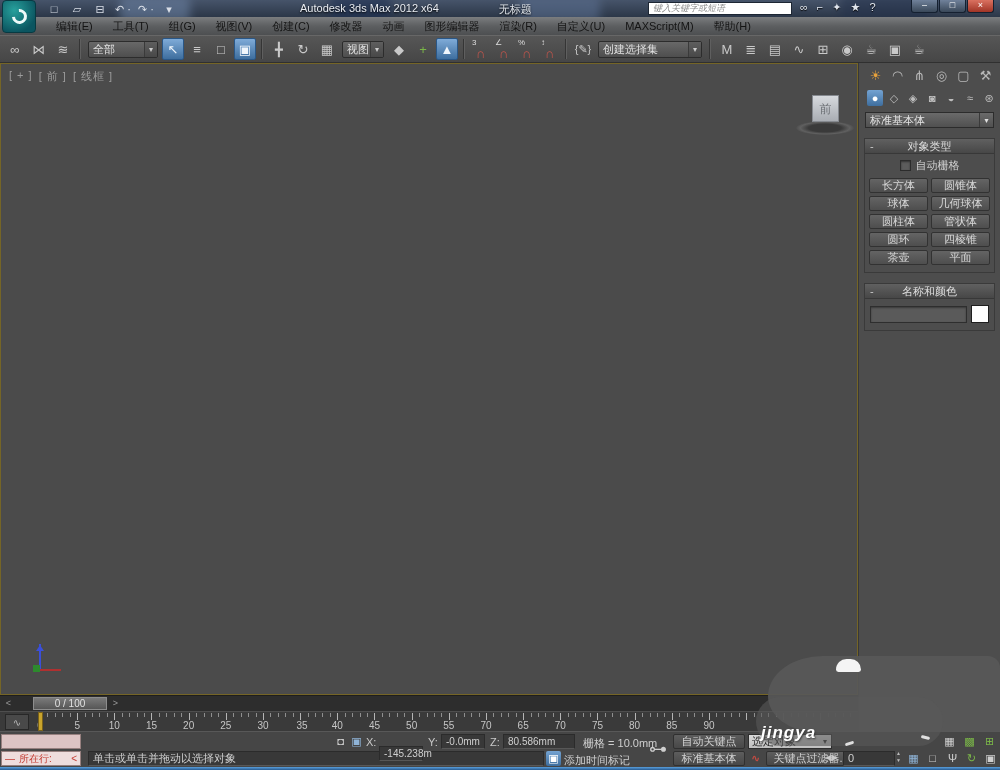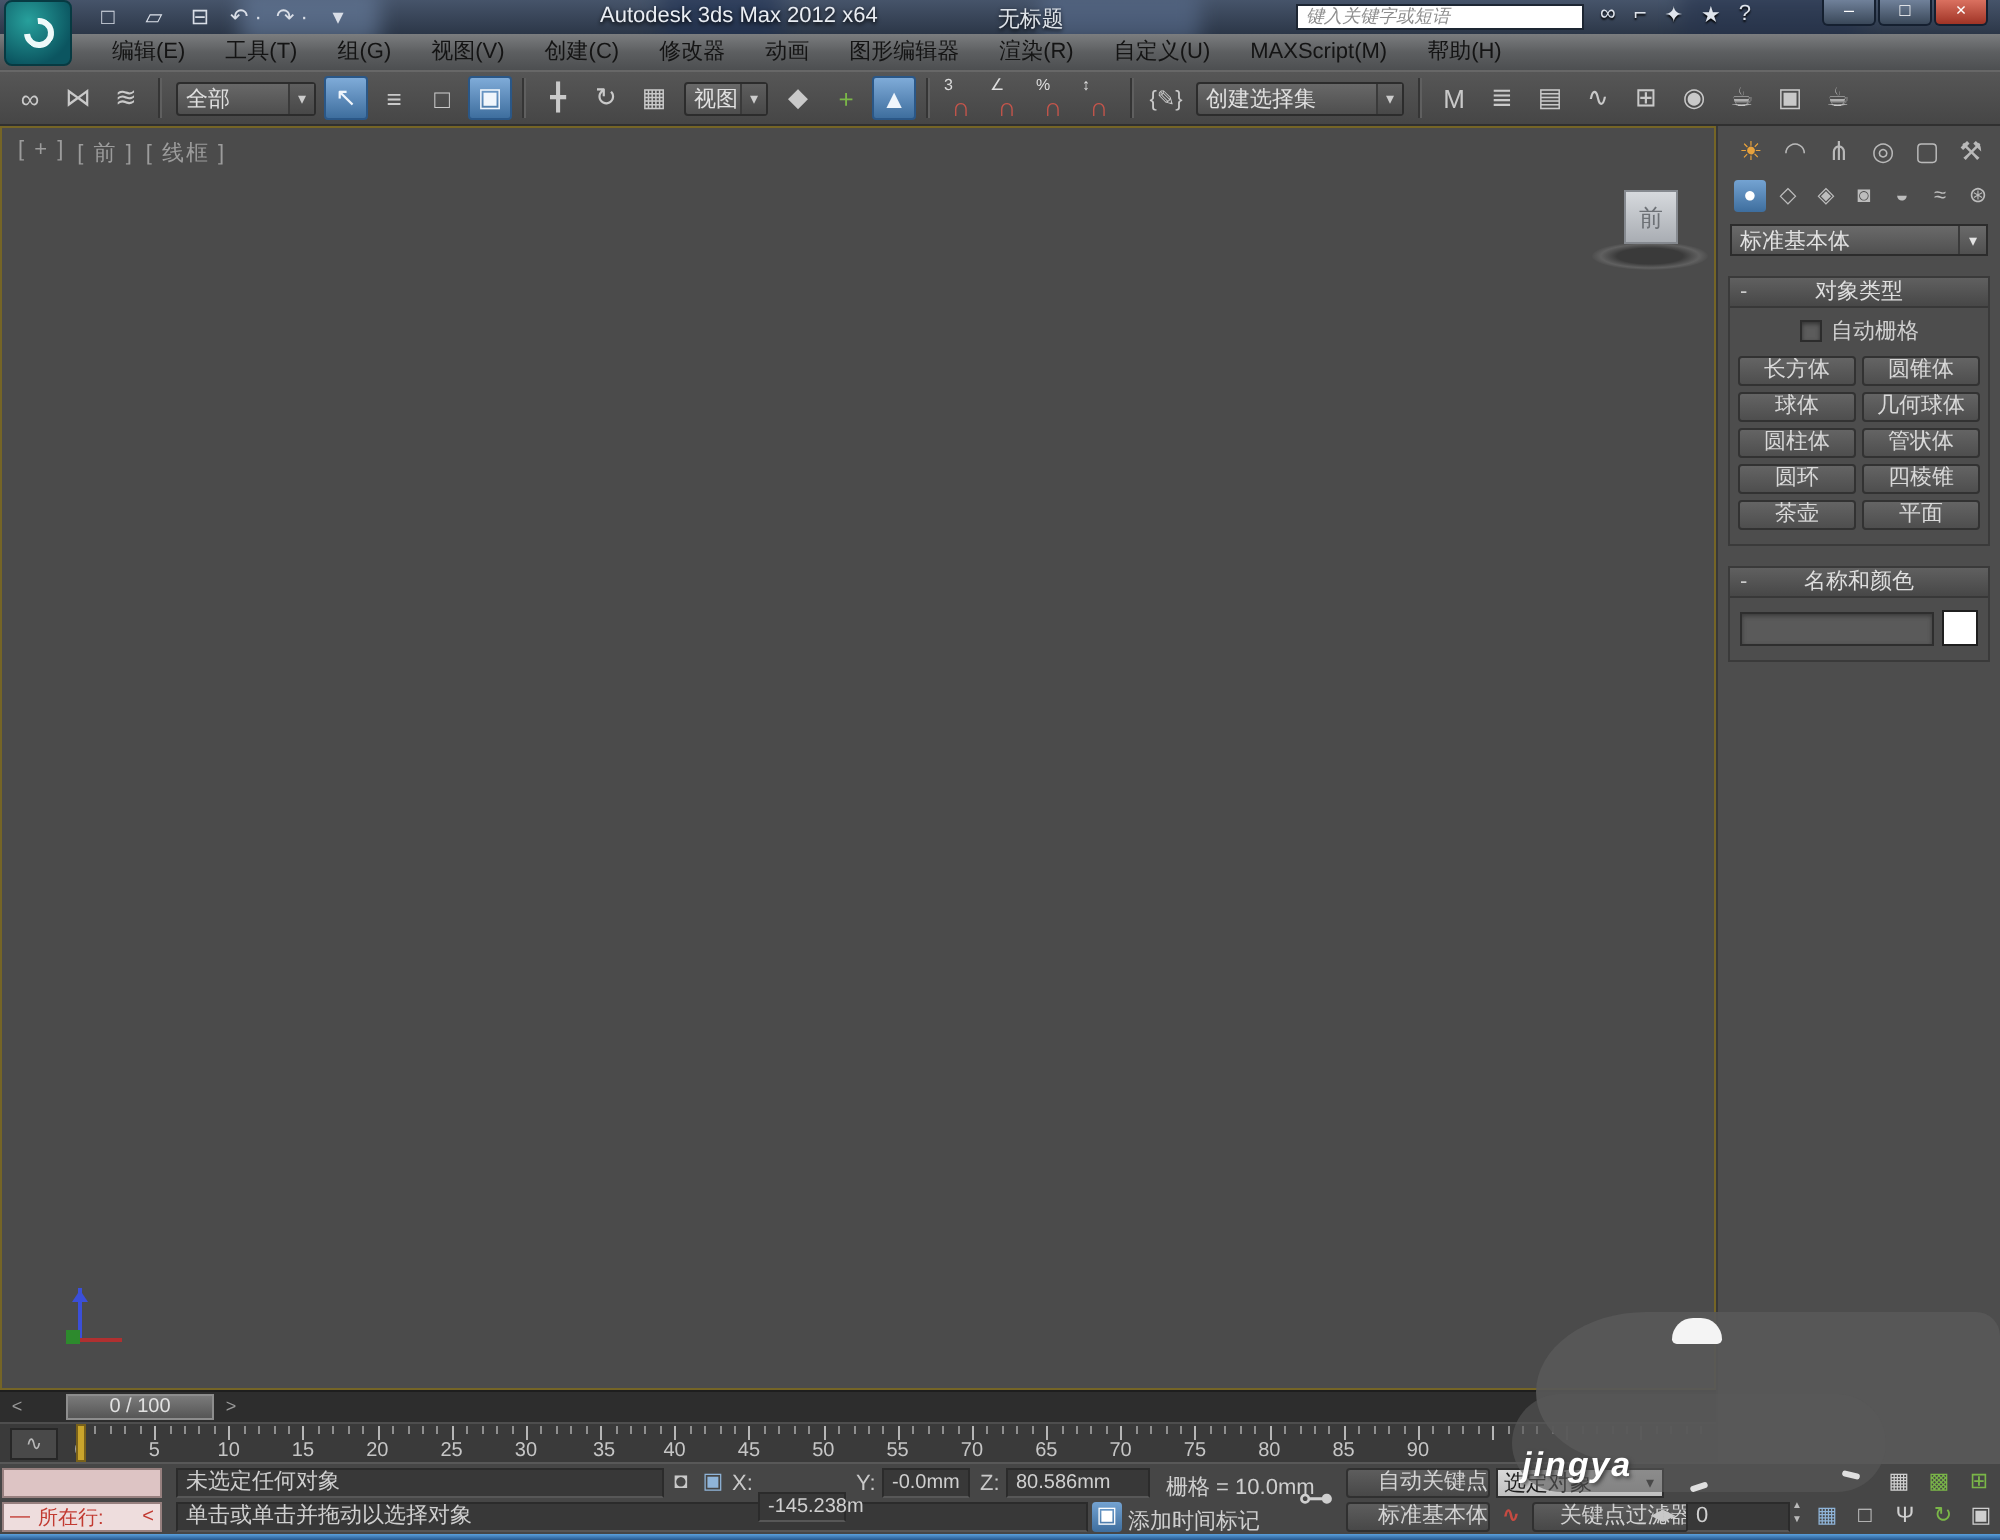--- a/index.html
+++ b/index.html
@@ -81,21 +81,21 @@
 .ruler{position:absolute;left:0;top:0;width:100%;height:100%}
 .tick{position:absolute;top:1px;width:1px;height:4px;background:#8f8f8f}
 .tick5{height:7px;background:#b5b5b5}
 .tick-num{position:absolute;top:8px;transform:translateX(-50%);color:#c6c6c6;font-size:10px}
 .frame-marker{position:absolute;top:0;width:5px;height:19px;background:#c9a42c;border:1px solid #79611a}
 
 
 .statusbar{position:absolute;left:0;top:731px;width:1000px;height:36px;background:#464646;border-top:1px solid #585858}
 .sb{position:absolute;font-size:11px}
 .field{background:#383838;border:1px solid #2b2b2b;border-bottom-color:#575757;color:#cfcfcf;line-height:13px;padding:0 4px;height:15px}
-.sbtn{background:linear-gradient(#5d5d5d,#484848);border:1px solid #303030;border-radius:2px;color:#d2d2d2;text-align:right;height:15px;line-height:13px}
+.sbtn{background:linear-gradient(#5d5d5d,#484848);border:1px solid #303030;border-radius:2px;color:#d2d2d2;text-align:center;height:15px;line-height:13px}
 .listener1{left:1px;top:2px;width:80px;height:15px;background:#ddc4c4;border:1px solid #97807f}
 .listener2{left:1px;top:19px;width:80px;height:15px;background:#eedddd;border:1px solid #97807f;color:#c23a31;display:flex;align-items:center;gap:4px;padding:0 3px;font-size:10px}
 .icon-sm{width:15px;height:15px;text-align:center;line-height:14px;color:#c9c9c9}
 .keybig{left:645px;top:6px;width:26px;height:24px;color:#cfcfcf;font-size:18px;text-align:center;line-height:22px}
 .seldrop{left:748px;top:2px;width:84px;height:15px;background:linear-gradient(#d9d9d9,#bfbfbf);border:1px solid #2e2e2e;color:#1d1d1d;display:flex;align-items:center}
 .seldrop .val{flex:1;padding:0 3px;white-space:nowrap}
 .seldrop .arrow{width:12px;text-align:center;font-size:8px;color:#333}
 .navic{width:17px;height:15px;text-align:center;line-height:14px;color:#cfcfcf;font-size:11px}
 .bluebar{position:absolute;left:0;top:767px;width:1000px;height:3px;background:linear-gradient(#5aa0dd,#27598f)}
 
@@ -458,21 +458,20 @@
 </div>
 
 <div class="statusbar">
   <div class="sb listener1"></div>
   <div class="sb listener2">
     <span>—</span>
     <span>所在行:</span>
     <span style="margin-left:auto">&lt;</span>
   </div>
 
-  <div class="sb field" style="left:88px;top:2px;width:244px">未选定任何对象</div>
   <div class="sb field" style="left:88px;top:19px;width:456px">单击或单击并拖动以选择对象</div>
 
   <span class="sb icon-sm" style="left:333px;top:2px">◘</span>
   <span class="sb icon-sm" style="left:349px;top:2px;color:#8fb4d8">▣</span>
 
   <span class="sb" style="left:366px;top:4px;color:#c9c9c9">X:</span>
   <span class="sb field" style="left:379px;top:14px;width:44px;font-size:10px">-145.238m</span>
   <span class="sb" style="left:428px;top:4px;color:#c9c9c9">Y:</span>
   <span class="sb field" style="left:441px;top:2px;width:44px;font-size:10px">-0.0mm</span>
   <span class="sb" style="left:490px;top:4px;color:#c9c9c9">Z:</span>

